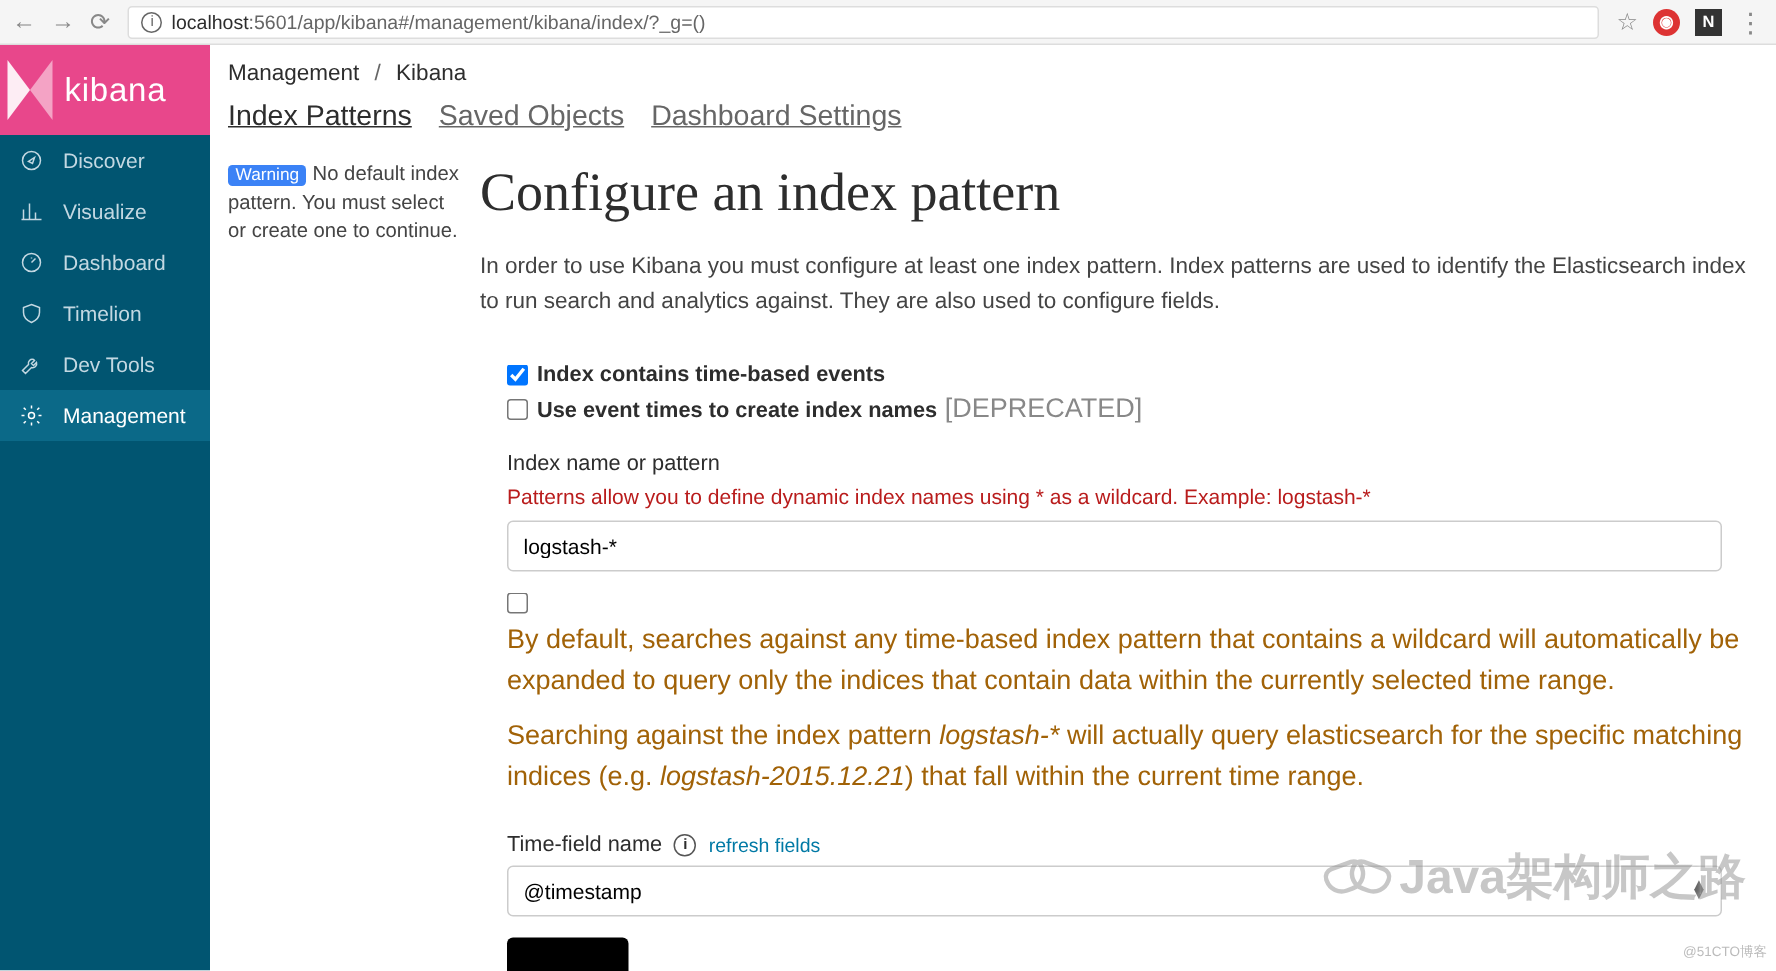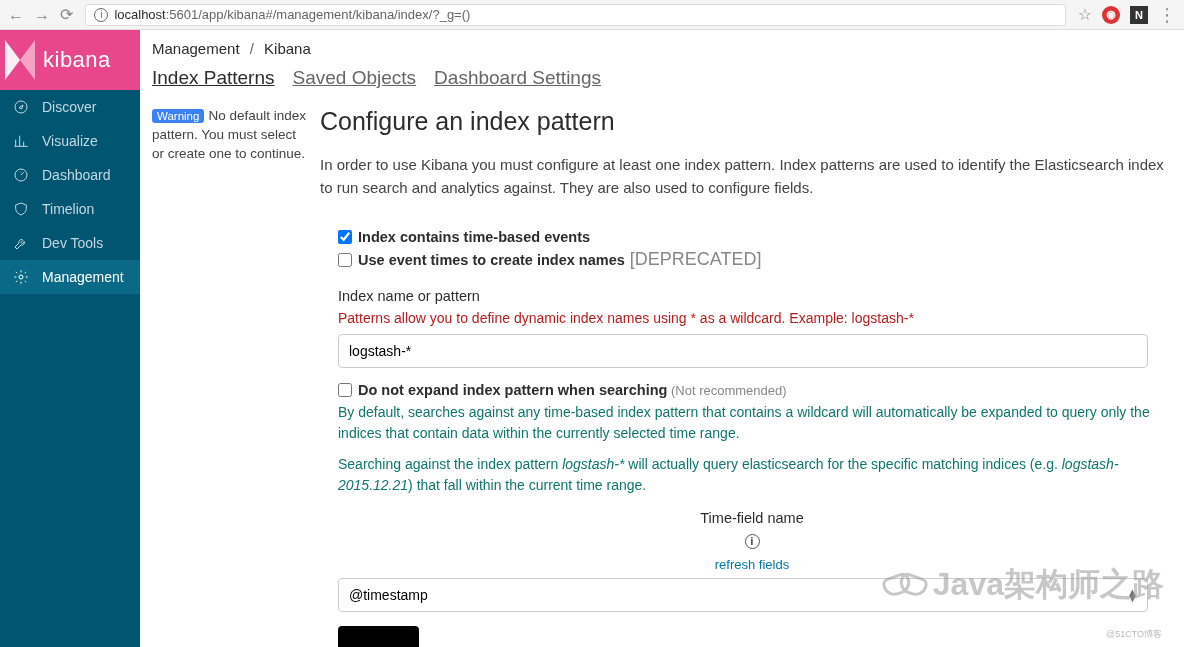--- a/index.html
+++ b/index.html
@@ -38,54 +38,54 @@
 .tabs { display:flex; gap: 18px; font-size:19px; color:#666; }
 .tabs span { cursor:pointer;text-decoration:underline; }
 .tabs .active { color:#2d2d2d; }
 
 .layout { display:flex; }
 .left-panel { width: 180px; padding: 10px 12px; font-size: 13.5px; color:#444; }
 .warning-badge { background:#3b82f6; color:#fff; padding:1px 5px; border-radius:3px; font-size:11.5px; margin-right:4px; }
 .left-panel-text { line-height:1.4; }
 
 .main { flex:1; padding: 10px 18px 20px 0; }
-.main h1 { font-size: 25px; font-weight:300; color:#2d2d2d; margin-bottom: 18px; }
+.main h1 { font-size: 36px; font-weight:300; color:#2d2d2d; margin-bottom: 18px; font-family: Liberation Serif, serif; }
 .lead { font-size: 15px; color:#444; line-height:1.5; margin-bottom: 30px; }
 
 .form-block { padding-left: 18px; }
 .check-row { display:flex; align-items:center; gap:6px; margin-bottom:4px; }
 .check-row input[type=checkbox] { width:14px; height:14px; }
 .check-row label { font-size:14.5px; }
 .check-row .bold { font-weight:600; }
 .deprecated { color:#888; font-size:18px; }
 
 .field-label { font-weight:400; margin-top:18px; margin-bottom:6px; font-size:14.5px; }
 .field-help { color:#b91c1c; font-size:14px; margin-bottom:8px; }
 .text-input { width: calc(100% - 18px); padding: 8px 10px; border:1px solid #ccc; border-radius:4px; font-size:14px; margin-bottom:14px; }
 .select-wrap { position:relative; width: calc(100% - 18px); }
 .select-input { width:100%; padding:8px 10px; border:1px solid #ccc; border-radius:4px; font-size:14px; background:#fff; text-align:left; cursor:pointer; }
 .select-caret { position:absolute; right:10px; top:50%; transform:translateY(-50%); font-size:11px; color:#666; line-height:0.5; }
 
 .not-recommended { color:#888; font-size:13px; font-weight:400; }
-.para { color:#0f766e; font-size:14px; line-height:1.5; margin-bottom:10px; }
+.para { color:#a16207; font-size:18px; line-height:1.5; margin-bottom:10px; }
 .para em, .italic { font-style:italic; }
 
-.time-label-row { display:flex; align-items:center; gap:8px; margin-top:14px; margin-bottom:6px;flex-direction:column; }
+.time-label-row { display:flex; align-items:center; gap:8px; margin-top:24px; margin-bottom:6px; }
 .time-label-row .field-label { margin:0; }
 .info-circle { display:inline-flex; width:15px; height:15px; border:1px solid #555; border-radius:50%; align-items:center; justify-content:center; font-size:10px; font-weight:bold; }
 .refresh-link { color:#0079a5; font-size:13px; cursor:pointer; }
 
 .create-btn { background:#000000; color:#fff; border:none; padding:24px 18px; border-radius:4px; font-size:15px; cursor:pointer; margin-top:14px; }
 
 .watermark { position:fixed; right:20px; bottom:40px; font-size:32px; font-weight:bold; color:#999; opacity:0.55; display:flex; align-items:center; gap:6px; pointer-events:none; text-shadow: 0 0 3px #fff; }
 .watermark-icon { width:44px; height:36px; position:relative; }
 .watermark-icon::before, .watermark-icon::after { content:""; position:absolute; width:22px; height:14px; border:3px solid #999; border-radius:7px 7px 12px 12px; top:8px; }
 .watermark-icon::before { left:0; transform:rotate(-20deg); }
 .watermark-icon::after { right:0; transform:rotate(20deg); }
-.small-watermark { position:fixed; right:22px; bottom:6px; font-size:9px; color:#bbb; }
+.small-watermark { position:fixed; right:6px; bottom:6px; font-size:9px; color:#bbb; }
 </style>
 </head>
 <body>
 
 <div class="browser-bar">
   <div class="browser-nav">
     <span>←</span>
     <span>→</span>
     <span>⟳</span>
   </div>
@@ -196,21 +196,20 @@
             <input type="checkbox" style="">
             <label><span class="bold">Use event times to create index names</span><span class="deprecated"> [DEPRECATED]</span></label>
           </div>
 
           <div class="field-label">Index name or pattern</div>
           <div class="field-help">Patterns allow you to define dynamic index names using * as a wildcard. Example: logstash-*</div>
           <input class="text-input" type="text" value="logstash-*" style="">
 
           <div class="check-row">
             <input type="checkbox" style="">
-            <label><span class="bold">Do not expand index pattern when searching</span><span class="not-recommended"> (Not recommended)</span></label>
           </div>
           <div class="para">By default, searches against any time-based index pattern that contains a wildcard will automatically be expanded to query only the indices that contain data within the currently selected time range.</div>
           <div class="para">
             <span>Searching against the index pattern </span><span class="italic">logstash-*</span><span> will actually query elasticsearch for the specific matching indices (e.g. </span><span class="italic">logstash-2015.12.21</span><span>) that fall within the current time range.</span>
           </div>
 
           <div class="time-label-row">
             <span class="field-label">Time-field name</span>
             <span class="info-circle">i</span>
             <span class="refresh-link">refresh fields</span>

